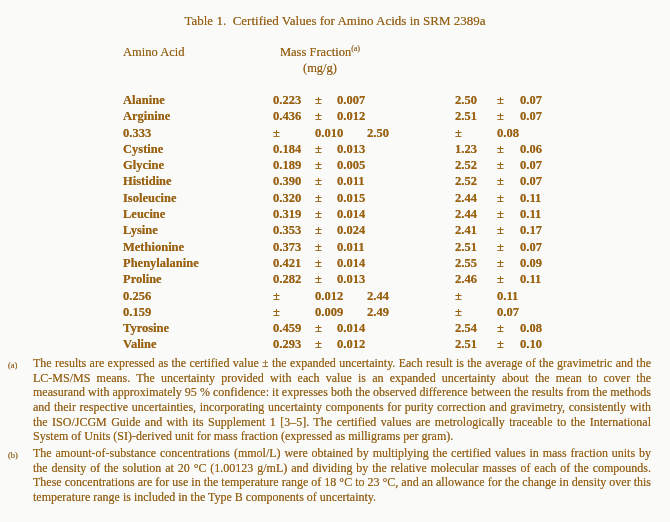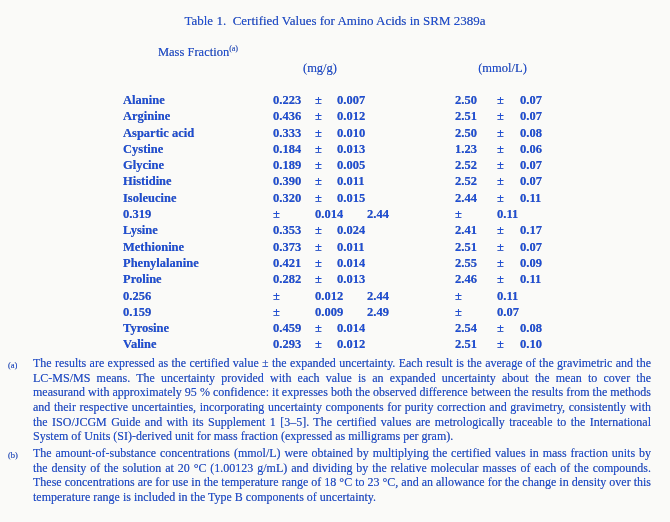--- a/index.html
+++ b/index.html
@@ -3,21 +3,21 @@
 <meta charset="utf-8">
 <style>
   * { margin: 0; padding: 0; box-sizing: border-box; }
   html, body { background: #f6f6f4; }
   .page {
     position: relative;
     width: 670px;
     height: 522px;
     background: #fafaf8;
     font-family: "Liberation Serif", serif;
-    color: #1d4ed8;
+    color: #a16207;
     text-shadow: 0 0 0.5px rgba(45,45,45,0.55);
     overflow: hidden;
   }
   .doc-title {
     position: absolute;
     top: 13px;
     left: 0;
     width: 100%;
     text-align: center;
     font-size: 13px;
@@ -70,29 +70,29 @@
 </head>
 <body>
 
 <div class="page">
 
   <div class="doc-title">Table 1.  Certified Values for Amino Acids in SRM 2389a</div>
 
   <div class="tbl">
 
     <div class="hrow">
+      <span>Amino Acid</span>
       <span class="group"><span>Mass Fraction</span><sup>(a)</sup></span>
       <span></span>
     </div>
 
     <div class="hrow">
       <span></span>
       <span class="group">(mg/g)</span>
       <span></span>
-      <span class="group">(mmol/L)</span>
     </div>
 
     <div class="spacer-row"></div>
 
     <div class="trow">
       <span>Alanine</span>
       <span>0.223</span>
       <span class="pm">±</span>
       <span>0.007</span>
       <span></span>
@@ -106,21 +106,20 @@
       <span>0.436</span>
       <span class="pm">±</span>
       <span>0.012</span>
       <span></span>
       <span>2.51</span>
       <span class="pm">±</span>
       <span>0.07</span>
     </div>
 
     <div class="trow">
-      <span>Aspartic acid</span>
       <span>0.333</span>
       <span class="pm">±</span>
       <span>0.010</span>
       <span></span>
       <span>2.50</span>
       <span class="pm">±</span>
       <span>0.08</span>
     </div>
 
     <div class="trow">
@@ -161,20 +160,21 @@
       <span>0.320</span>
       <span class="pm">±</span>
       <span>0.015</span>
       <span></span>
       <span>2.44</span>
       <span class="pm">±</span>
       <span>0.11</span>
     </div>
 
     <div class="trow">
+      <span>Leucine</span>
       <span>0.319</span>
       <span class="pm">±</span>
       <span>0.014</span>
       <span></span>
       <span>2.44</span>
       <span class="pm">±</span>
       <span>0.11</span>
     </div>
 
     <div class="trow">

